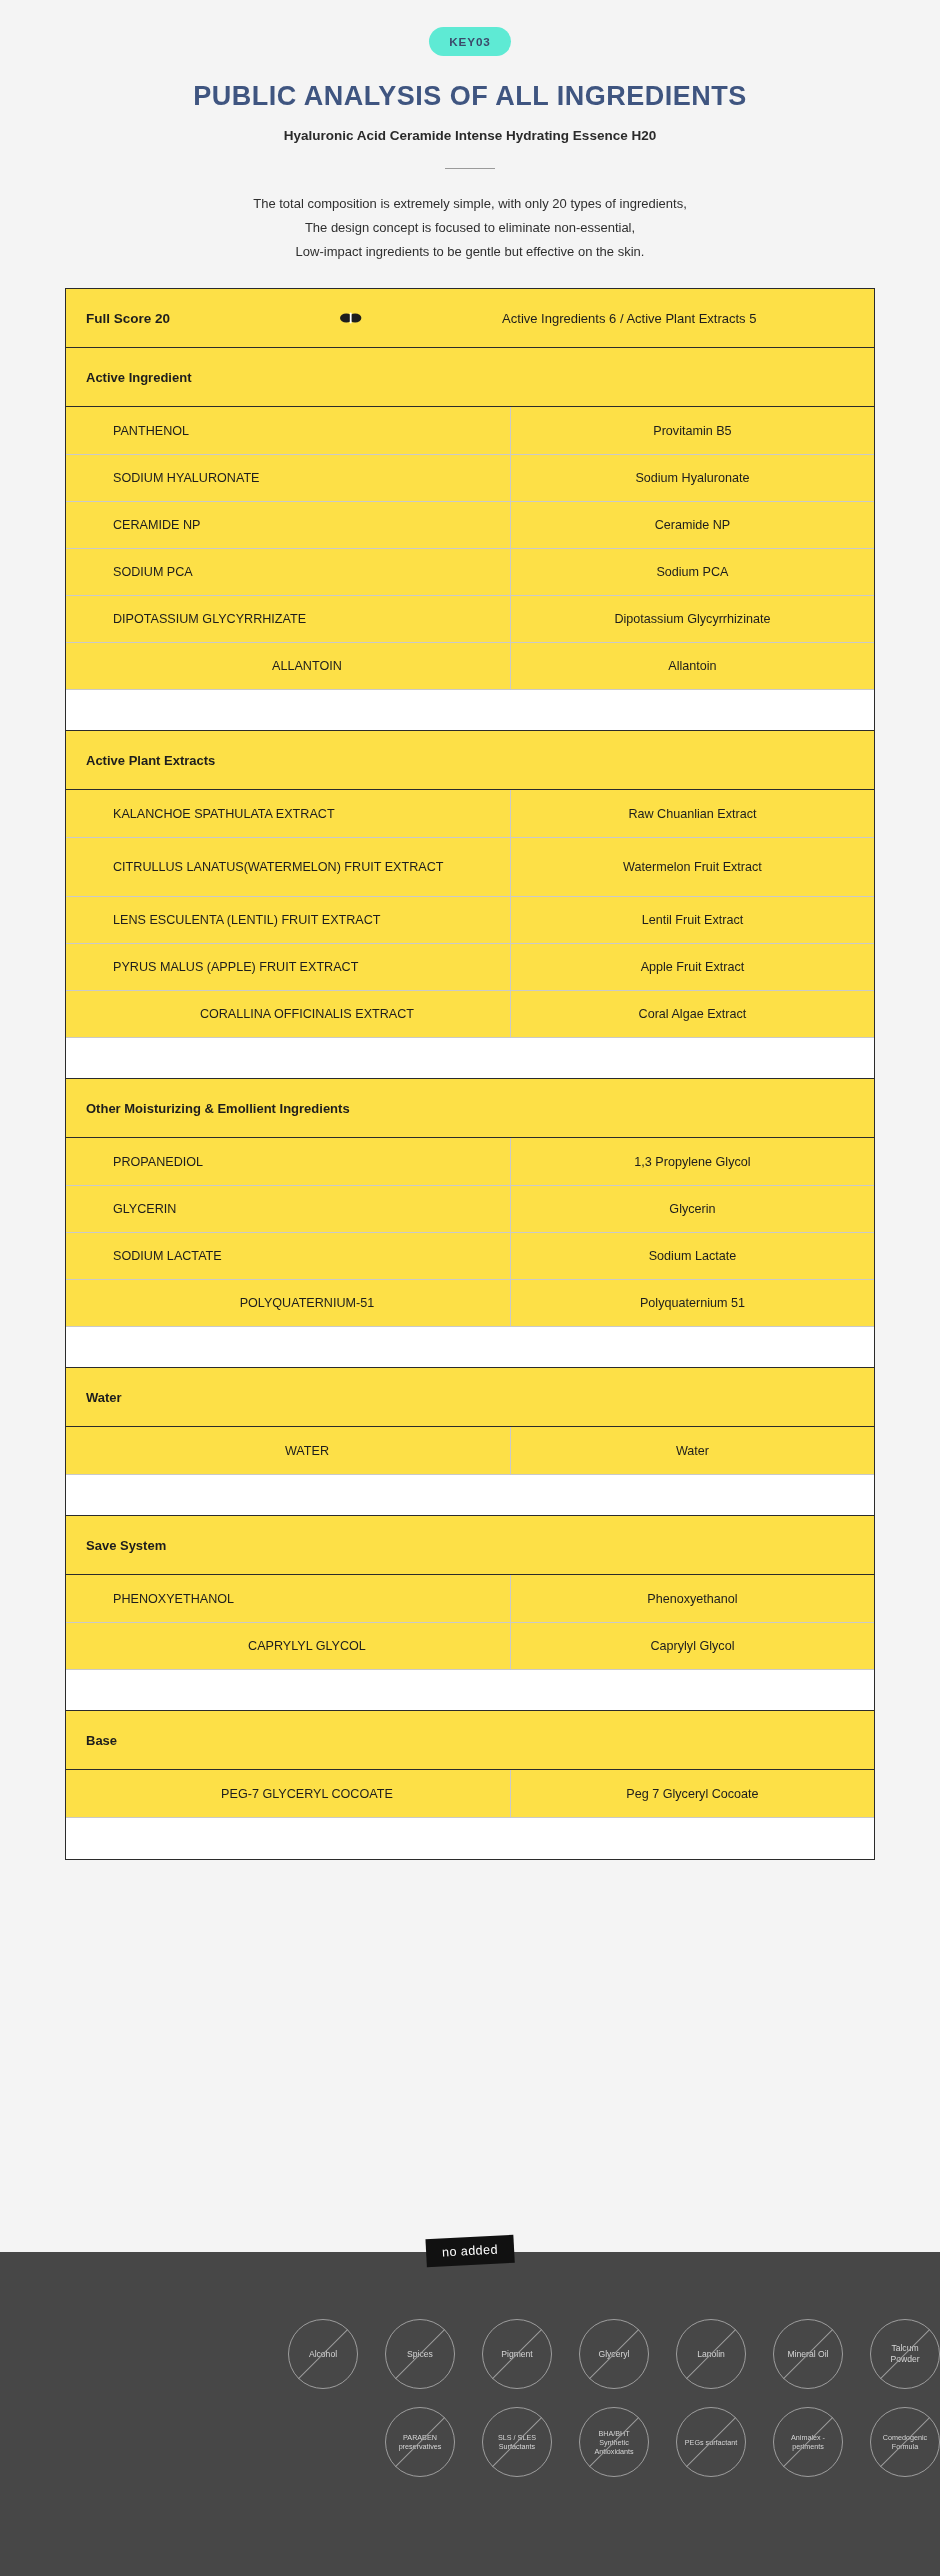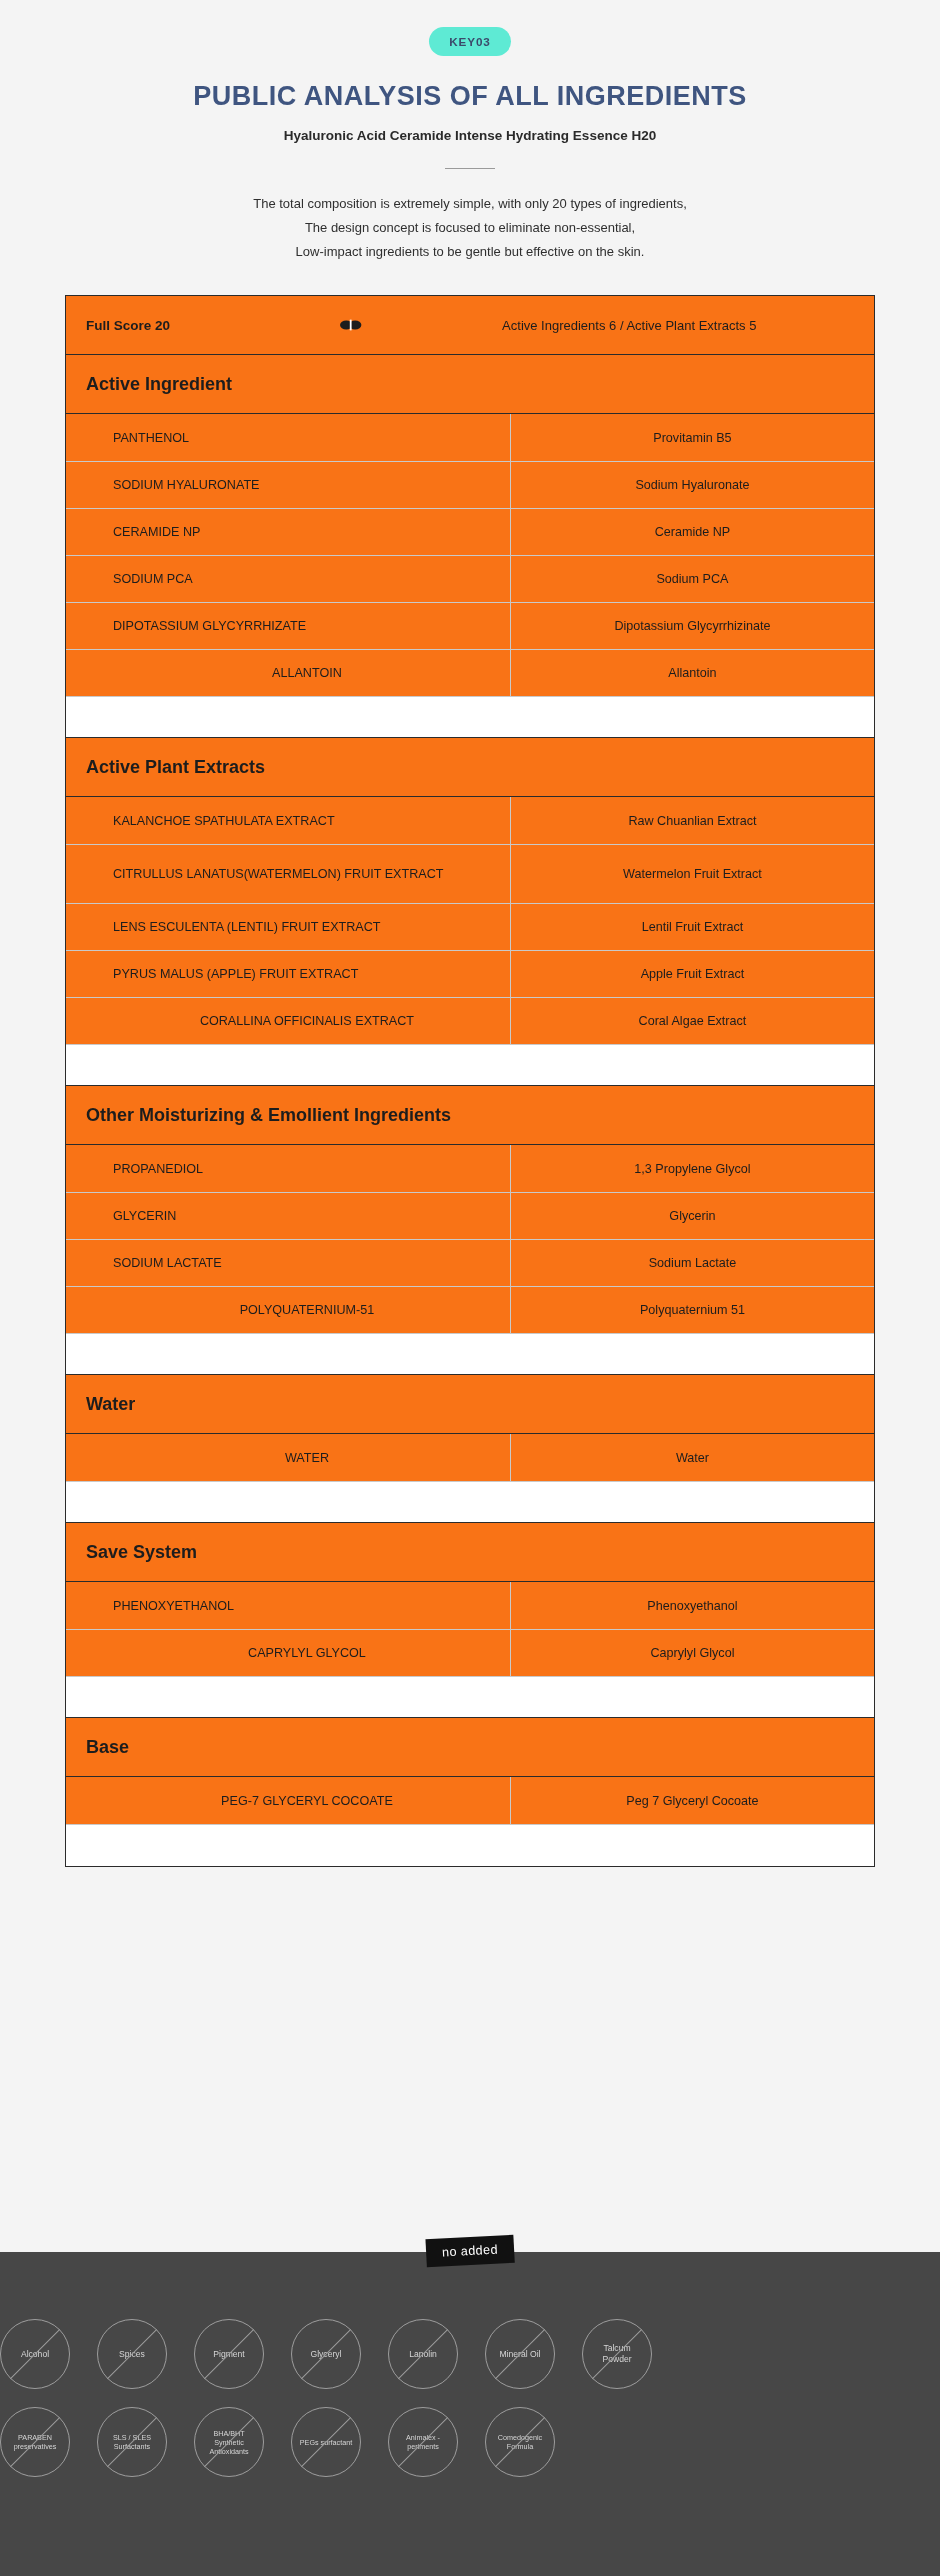--- a/index.html
+++ b/index.html
@@ -52,22 +52,22 @@
   }
   .desc {
     margin-top: 23.4px;
     font-size: 13px;
     line-height: 1.85;
     color: #2f2f2f;
   }
 
   
   .card {
-    margin: 31px 65px 0 65px;
-    background: #f97316;
+    margin: 24px 65px 0 65px;
+    background: #fde047;
     border: 0.9px solid #2b2b2b;
   }
 
   .score-row {
     display: flex;
     align-items: center;
     height: 59px;
     border-bottom: 0.9px solid #2b2b2b;
     padding: 0 20px;
   }
@@ -89,21 +89,21 @@
     color: #1d1d1d;
     padding-right: 27px;
   }
   .leaf-icon svg { display: block; }
 
   .section-head {
     height: 59px;
     display: flex;
     align-items: center;
     padding: 0 20px;
-    font-size: 18px;
+    font-size: 13px;
     font-weight: bold;
     color: #1d1d1d;
     border-bottom: 0.9px solid #2b2b2b;
   }
 
   table.ing {
     width: 100%;
     border-collapse: collapse;
     table-layout: fixed;
   }
@@ -151,21 +151,21 @@
     left: 50%;
     transform: translateX(-50%) rotate(-3deg);
     background: #111;
     color: #fff;
     font-size: 12.6px;
     padding: 7.2px 16px;
     letter-spacing: 0.4px;
   }
   .circle-row {
     display: flex;
-    justify-content: flex-start;
+    justify-content: flex-end;
     gap: 27px;
   }
   .circle-row.row1 { margin-top: 67px; }
   .circle-row.row2 { margin-top: 18px; }
   .circ {
     width: 70px;
     height: 70px;
     border: 0.9px solid #9d9d9d;
     border-radius: 50%;
     position: relative;

